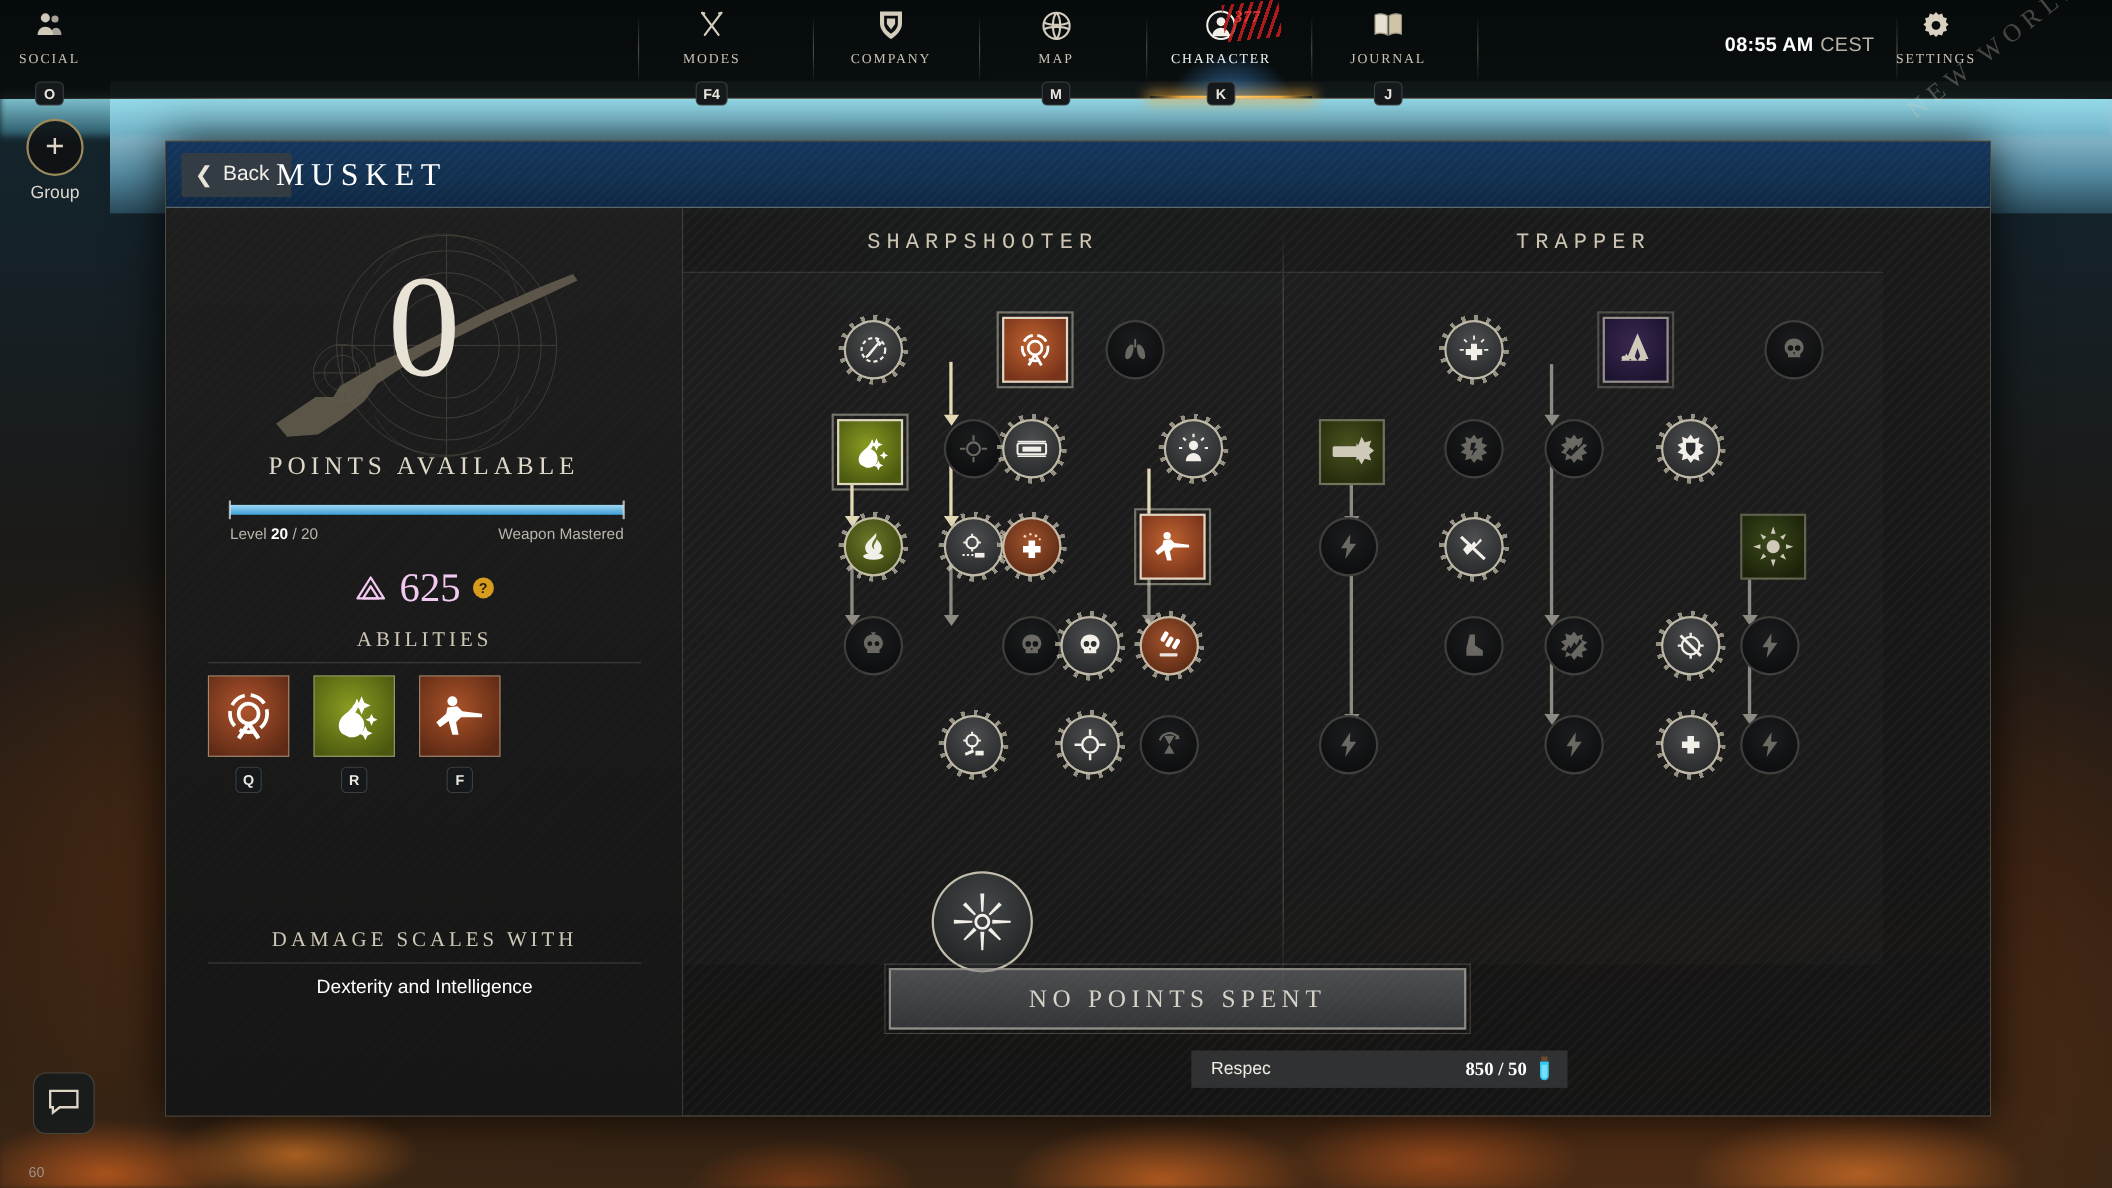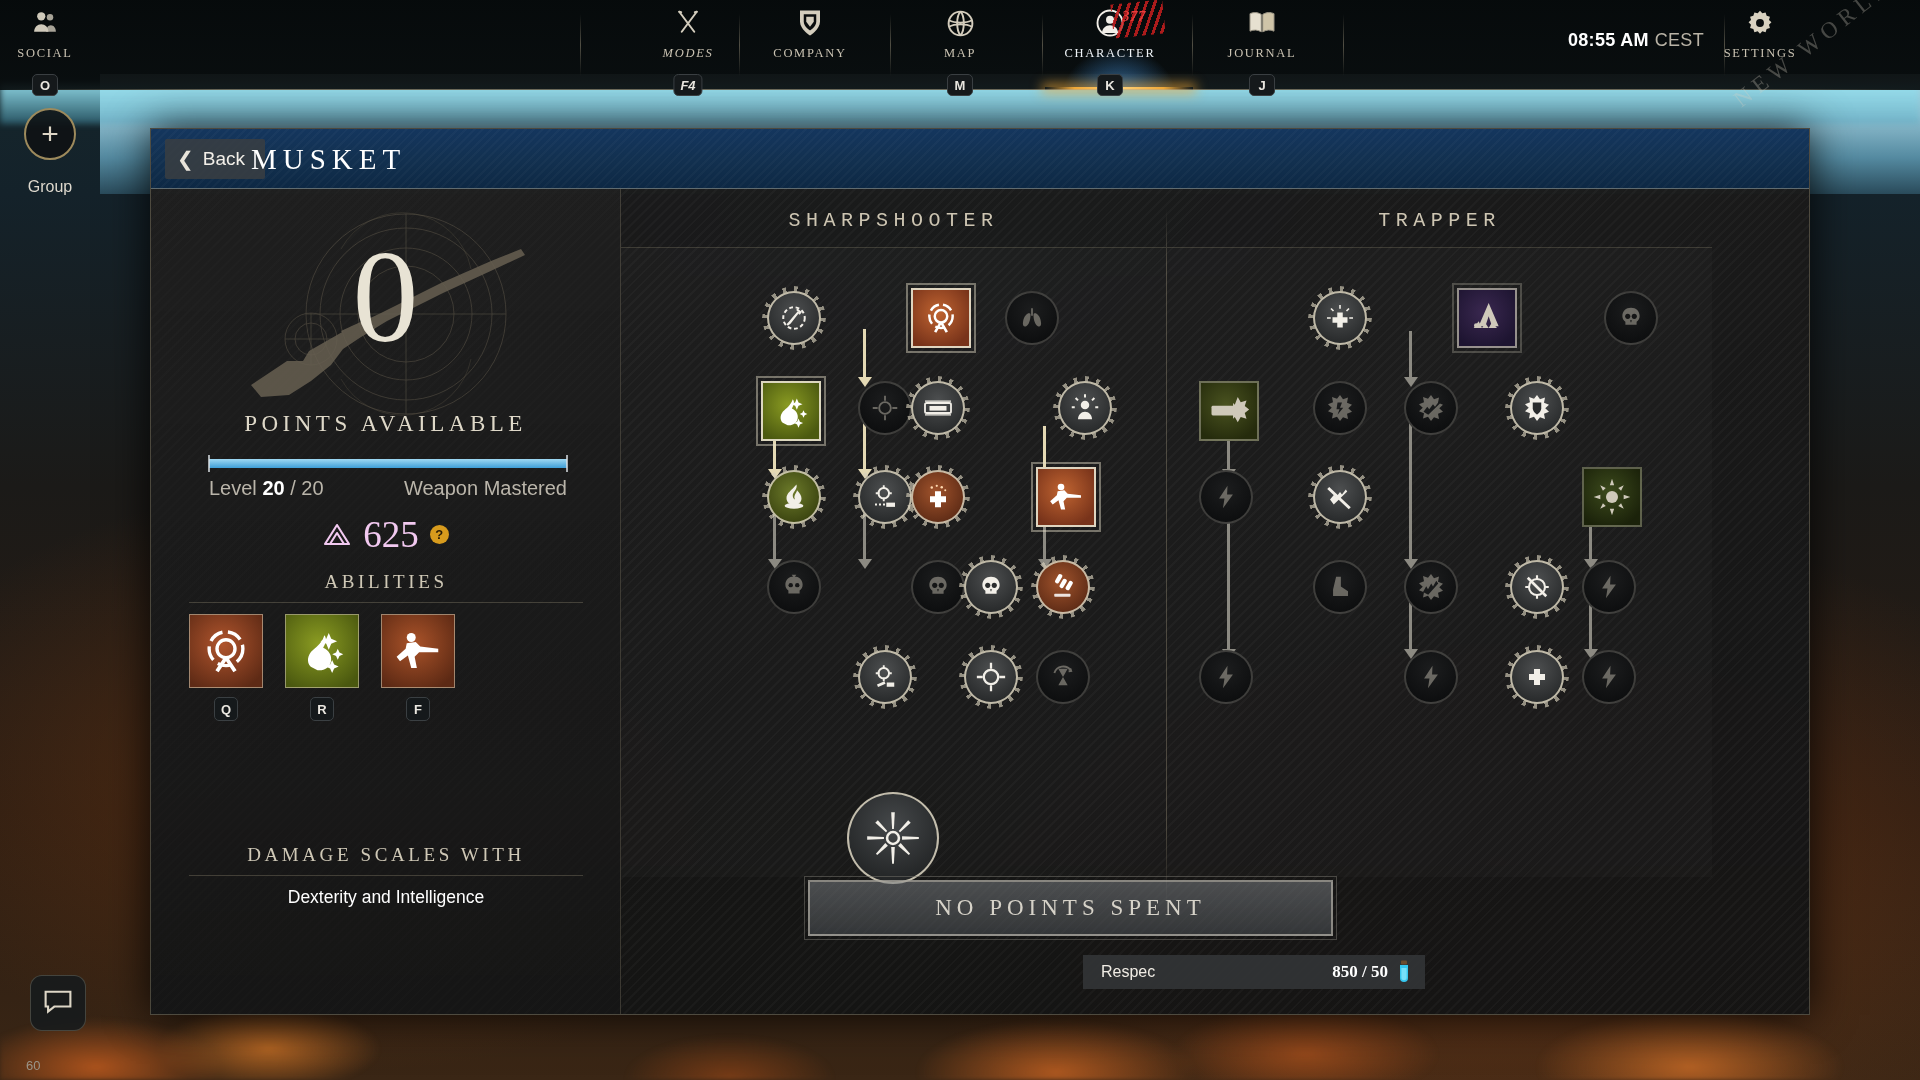--- a/index.html
+++ b/index.html
@@ -114,21 +114,21 @@
   .rail-group {
     position:absolute; left:14px; top:108px; width:72px;
     display:flex; flex-direction:column; align-items:center; cursor:pointer; z-index:41;
   }
   .rail-circle {
     width:52px; height:52px; border-radius:50%;
     border:2px solid #9d8a5c; background:rgba(14,18,20,0.9);
     display:flex; align-items:center; justify-content:center;
     color:#ddd6c6; font-size:30px; line-height:1;
   }
-  .rail-label { margin-top:18px; font-size:16px; color:#ddd8cd; }
+  .rail-label { margin-top:7px; font-size:16px; color:#ddd8cd; }
   .chat-btn {
     position:absolute; left:30px; top:975px; width:56px; height:56px;
     border-radius:12px; background:rgba(22,26,28,0.88); border:1px solid rgba(150,145,130,0.35);
     display:flex; align-items:center; justify-content:center; cursor:pointer; z-index:41;
   }
   .fps {
     position:absolute; left:26px; top:1058px; font-size:13px; color:#9a9488; z-index:41;
   }
 
   
@@ -189,21 +189,21 @@
     color:#ded8c8; text-transform:uppercase;
   }
   .xp-bar {
     position:absolute; left:58px; top:270px; width:358px; height:9px;
     background: rgba(255,255,255,0.10);
   }
   .xp-fill { height:100%; width:100%; background: linear-gradient(180deg,#9fd8f2,#3e9ed6); }
   .xp-endcap{ position:absolute; top:-4px; width:2px; height:17px; background:rgba(220,225,230,0.75);}
   .xp-row {
     position:absolute; left:58px; top:288px; width:358px;
-    display:flex; justify-content:space-between; font-size:20px; color:#bab5aa;
+    display:flex; justify-content:space-between; font-size:14px; color:#bab5aa;
   }
   .xp-row b { color:#ffffff; }
   .mastery-row {
     position:absolute; left:0; right:0; top:327px;
     display:flex; align-items:center; justify-content:center; gap:11px;
   }
   .mastery-icon { width:30px; height:26px; }
   .mastery-value {
     font-family:"Liberation Serif", serif; font-size:37px; color:#f2c9f0; line-height:1;
   }
@@ -374,21 +374,21 @@
           <circle cx="16" cy="7.4" r="2.6" opacity="0.8"></circle>
             <path d="M12.8 19c0-2.9 1.6-5.2 3.9-5.2S20.7 16.1 20.7 19z" opacity="0.8"></path>
         </svg>
       </div>
       <div class="nlabel">SOCIAL</div>
       <div class="key-cap">O</div>
     </div>
 
     <div class="nav-divider" style="left:580px;"></div>
 
-    <div class="nav-item" style="left:618px;font-style:italic;">
+    <div class="nav-item" style="left:577px;">
       <div class="nicon">
         <svg width="30" height="30" viewBox="0 0 24 24" stroke="#d4cdbd" stroke-width="1.6" fill="none" stroke-linecap="round">
           <path d="M5 3l12 16M19 3L7 19"></path>
             <path d="M5 3l1.6.3M19 3l-1.6.3"></path>
         </svg>
       </div>
       <div class="nlabel">MODES</div>
       <div class="key-cap">F4</div>
     </div>
 

